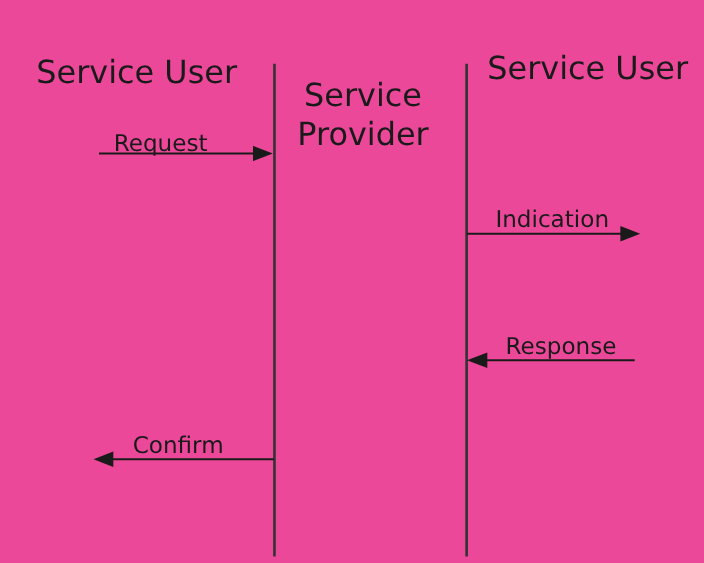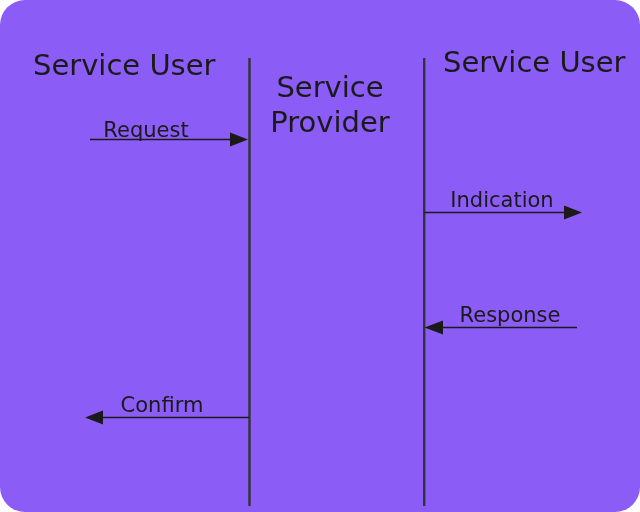--- a/index.html
+++ b/index.html
@@ -7,23 +7,22 @@
     padding: 0;
     background: #ffffff;
     width: 640px;
     height: 512px;
     overflow: hidden;
   }
   .stage {
     position: relative;
     width: 640px;
     height: 512px;
-    background: #8b5cf6;
+    background: #ec4899;
     font-family: "DejaVu Sans", "Liberation Sans", sans-serif;
-    border-radius: 25px;
   }
   svg text {
     font-family: "DejaVu Sans", "Liberation Sans", sans-serif;
     fill: #1a1a1a;
   }
   .title-text   { font-size: 29px; }
   .label-text   { font-size: 21px; }
   .lifeline     { stroke: #333333; stroke-width: 2.4; }
   .arrow-line   { stroke: #1a1a1a; stroke-width: 1.7; }
   .arrow-head   { fill: #1a1a1a; stroke: none; }

